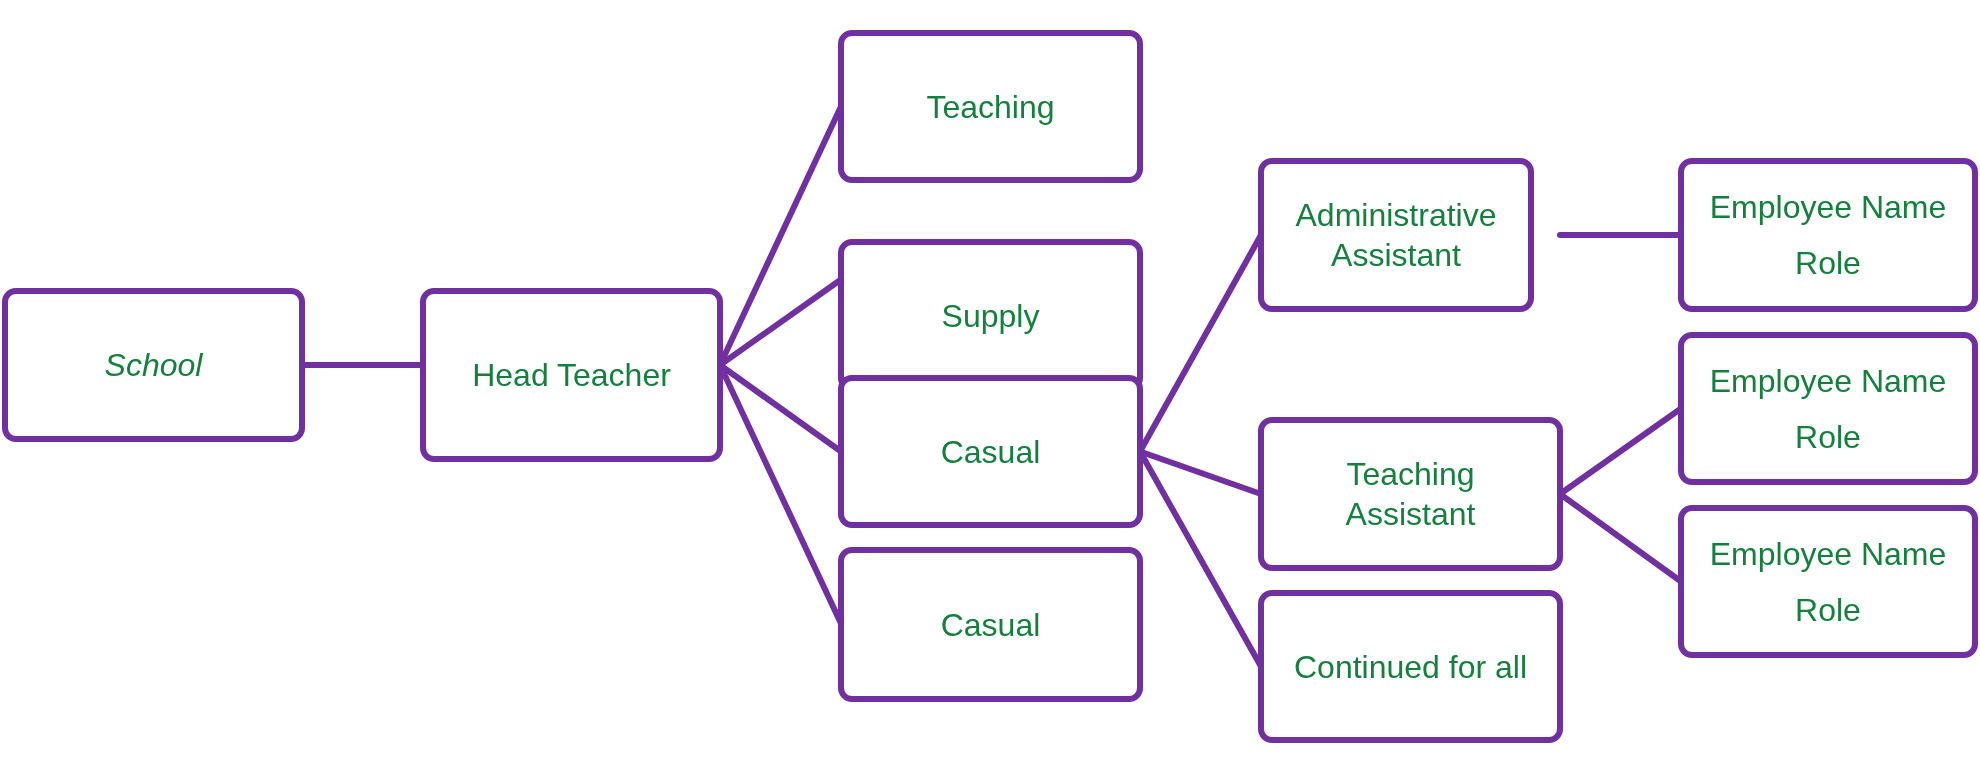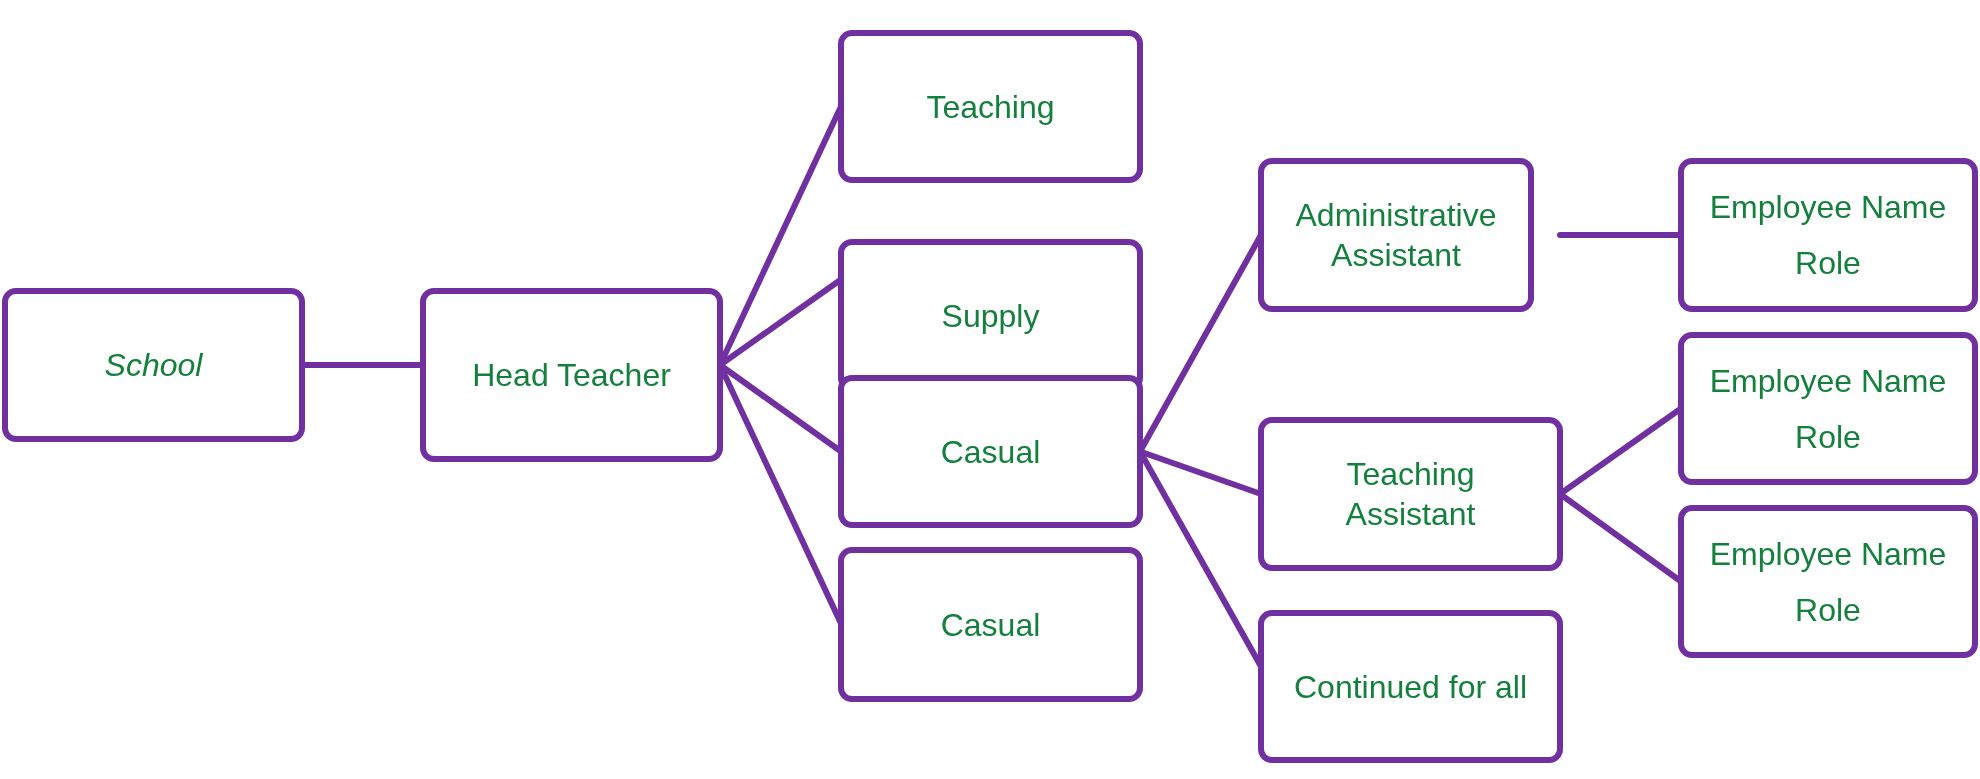--- a/index.html
+++ b/index.html
@@ -43,21 +43,21 @@
 
     
     #n-school        { left: 2px;    top: 288px; width: 303px; height: 154px; font-style: italic; }
     #n-head          { left: 420px;  top: 288px; width: 303px; height: 174px; }
     #n-teaching      { left: 838px;  top: 30px;  width: 305px; height: 153px; }
     #n-supply        { left: 838px;  top: 203px; width: 305px; height: 153px; margin-top: 36px; }
     #n-support       { left: 838px;  top: 375px; width: 305px; height: 153px; }
     #n-casual        { left: 838px;  top: 547px; width: 305px; height: 155px; }
     #n-admin         { left: 1258px; top: 158px; width: 276px; height: 154px; }
     #n-ta            { left: 1258px; top: 417px; width: 305px; height: 154px; }
-    #n-continued     { left: 1258px; top: 590px; width: 305px; height: 153px; margin-top: 20px; }
+    #n-continued     { left: 1258px; top: 590px; width: 305px; height: 153px; }
     #n-emp1          { left: 1678px; top: 158px; width: 300px; height: 154px; }
     #n-emp2          { left: 1678px; top: 332px; width: 300px; height: 153px; }
     #n-emp3          { left: 1678px; top: 505px; width: 300px; height: 153px; }
   </style>
 </head>
 <body>
 
 <div id="diagram">
   <svg id="connectors" width="1980" height="779">
       <line x1="302" y1="365" x2="423" y2="365" stroke="#7030A0"></line>

